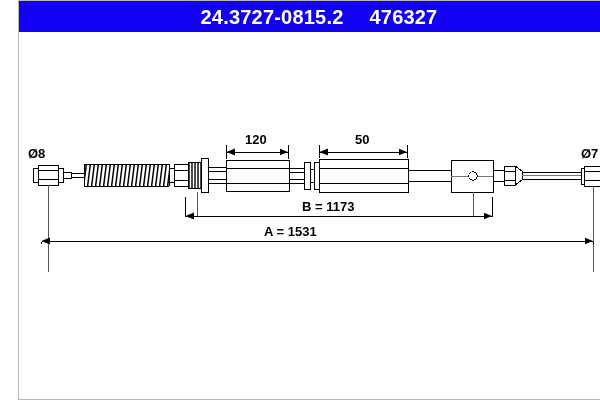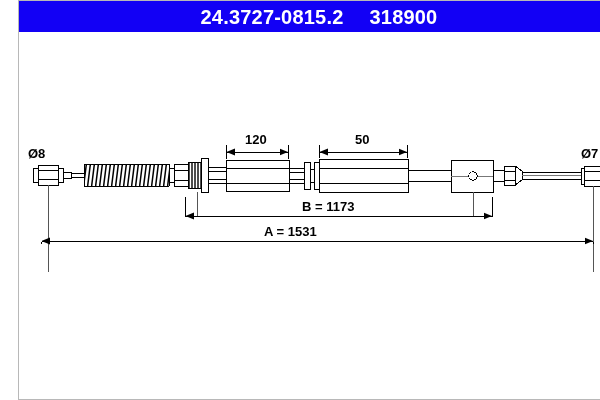--- a/index.html
+++ b/index.html
@@ -57,21 +57,21 @@
   }
 </style>
 </head>
 <body>
 
 <div id="page">
 
   <div id="header-bar">
     <div id="header-inner">
       <span class="hdr-text">24.3727-0815.2</span>
-      <span class="hdr-text">318900</span>
+      <span class="hdr-text">476327</span>
     </div>
   </div>
 
   <div id="drawing">
     <svg id="svg-drawing" width="600" height="369" viewBox="0 0 600 369" xmlns="http://www.w3.org/2000/svg">
 
       <defs>
 
         <pattern id="coilPat" x="0" y="0" width="4" height="22" patternUnits="userSpaceOnUse">
           <path d="M0.6,22 L3.4,0" stroke="#000" stroke-width="1.5" fill="none"></path>

